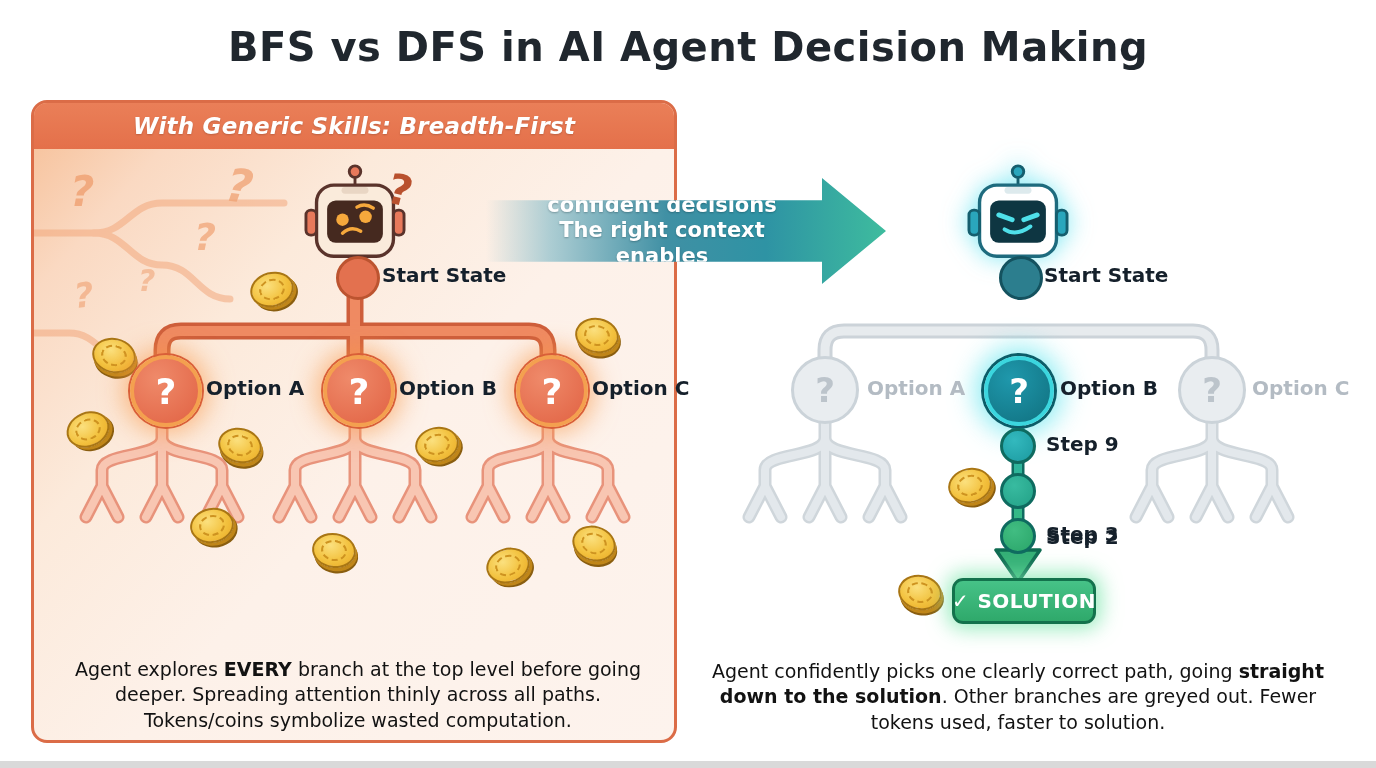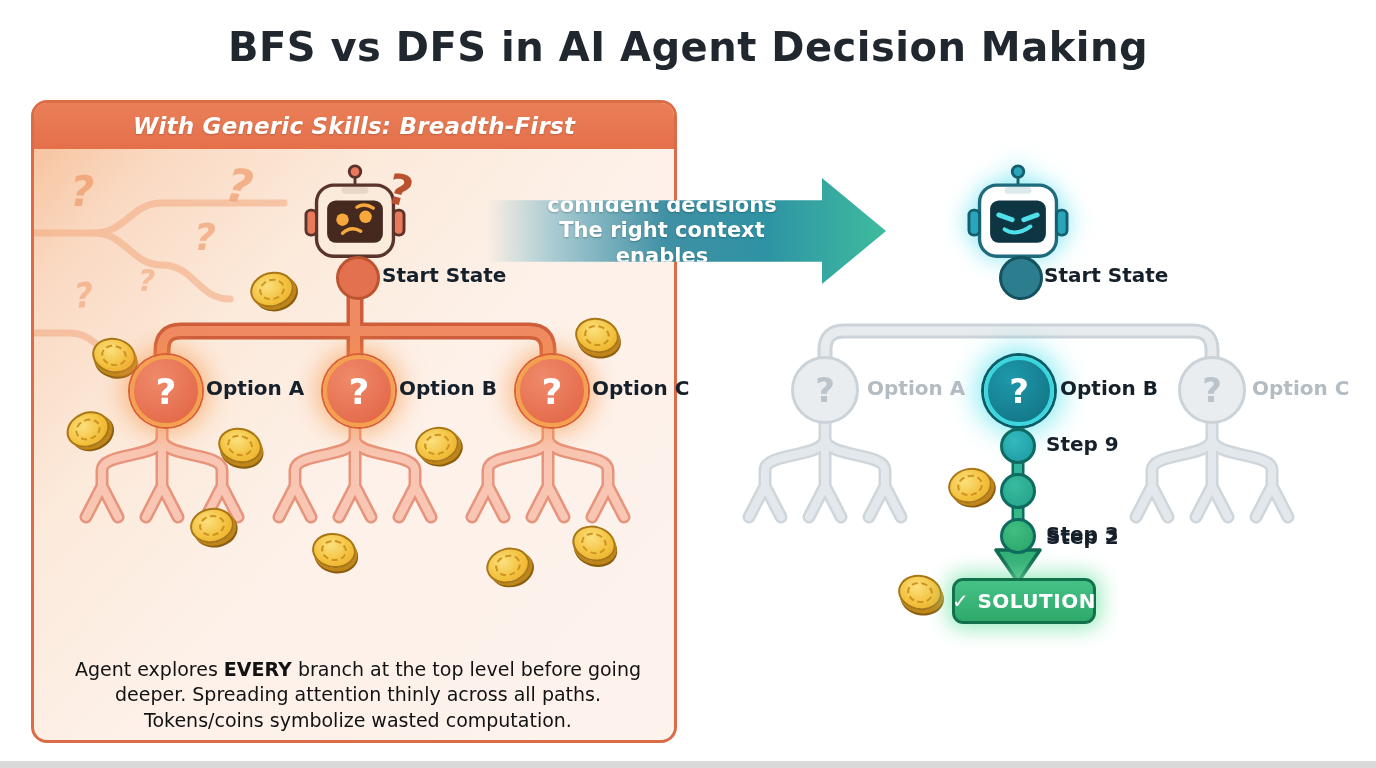--- a/index.html
+++ b/index.html
@@ -239,20 +239,23 @@
   <div class="node-circle step-node step-3" style="left:1000px;top:518px;"></div>
   <div class="lbl" style="left:1046px;top:432px;">Step 9</div>
   <div class="lbl" style="left:1046px;top:477px;margin-top:48px;">Step 2</div>
   <div class="lbl" style="left:1046px;top:522px;">Step 3</div>
 
   <div class="solution">
     <span>✓</span>
     <span>SOLUTION</span>
   </div>
 
+  <p class="caption" style="left:712px;top:640px;width:612px;">
+    <span>Agent confidently picks one clearly correct path, going </span><b>straight down to the solution</b><span>. Other branches are greyed out. Fewer tokens used, faster to solution.</span>
+  </p>
 
   <div class="big-arrow">
     <div class="arrow-text">
       <span>confident decisions</span>
       <span>The right context enables</span>
     </div>
   </div>
 
   <div class="bottom-strip"></div>
 </div>

